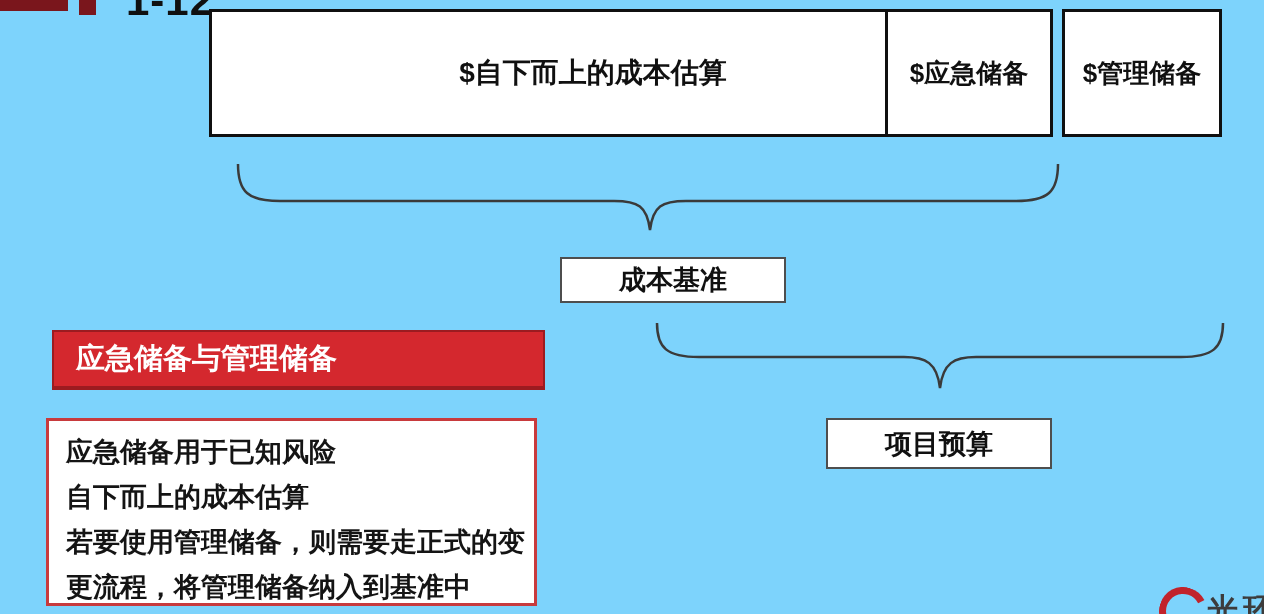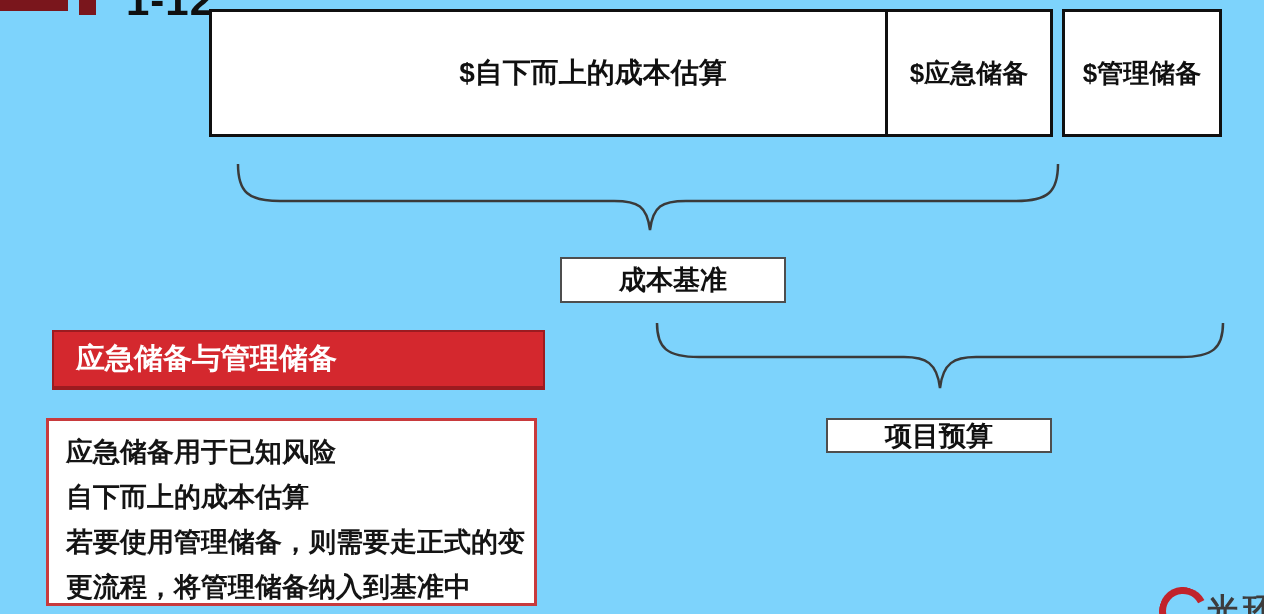--- a/index.html
+++ b/index.html
@@ -25,21 +25,21 @@
 
   
   .brace { position:absolute; }
   .brace path { stroke:var(--line-gray,#3a3a3a); stroke-width:2.5; fill:none; }
 
   
   .label-box { position:absolute; background:#fff; border:2px solid #4e4e4e;
                display:flex; align-items:center; justify-content:center;
                font-size:27px; font-weight:bold; color:#101010; white-space:nowrap; }
   .label-box.baseline { left:560px; top:257px; width:226px; height:46px; }
-  .label-box.budget   { left:826px; top:418px; width:226px; height:35px; }
+  .label-box.budget   { left:826px; top:418px; width:226px; height:51px; }
 
   
   .banner { position:absolute; left:52px; top:330px; width:493px; height:60px;
             background:var(--banner-red,#d4282e);
             border:2px solid var(--banner-red-dark,#9c1b20); border-bottom-width:4px;
             color:#ffffff; font-size:29px; font-weight:bold; line-height:52px;
             padding-left:22px; white-space:nowrap; }
 
   
   .info-box { position:absolute; left:46px; top:418px; width:491px; height:188px;

